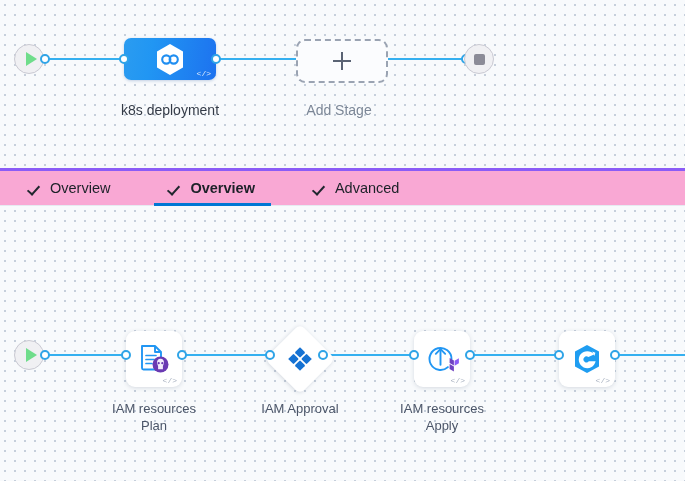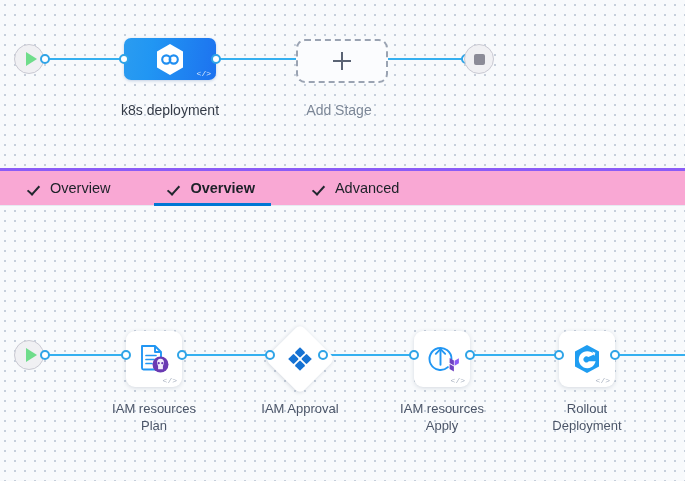--- a/index.html
+++ b/index.html
@@ -360,15 +360,13 @@
   <div class="step-card" style="left:559px; top:125px;">
     <svg width="34" height="34" viewBox="0 0 34 34">
       <polygon points="17,3 29,9.5 29,24.5 17,31 5,24.5 5,9.5" fill="#1f9df1"></polygon>
       <path d="M24 12.5 a8.5 8.5 0 1 0 1.6 6.8 h-6.8 a3 3 0 1 1 -0.4 -4.3 z" fill="#ffffff"></path>
       <path d="M22.2 9.6 l3.2 1.1 l-1.1 3.2 z" fill="#ffffff"></path>
     </svg>
     <span class="code-badge dark">&lt;/&gt;</span>
   </div>
   <div class="port" style="left:554px; top:144px;"></div>
   <div class="port" style="left:610px; top:144px;"></div>
-  <div class="node-label" style="left:517px; top:194px; width:140px;">Rollout
-Deployment</div>
 </div>
 
 </body></html>

